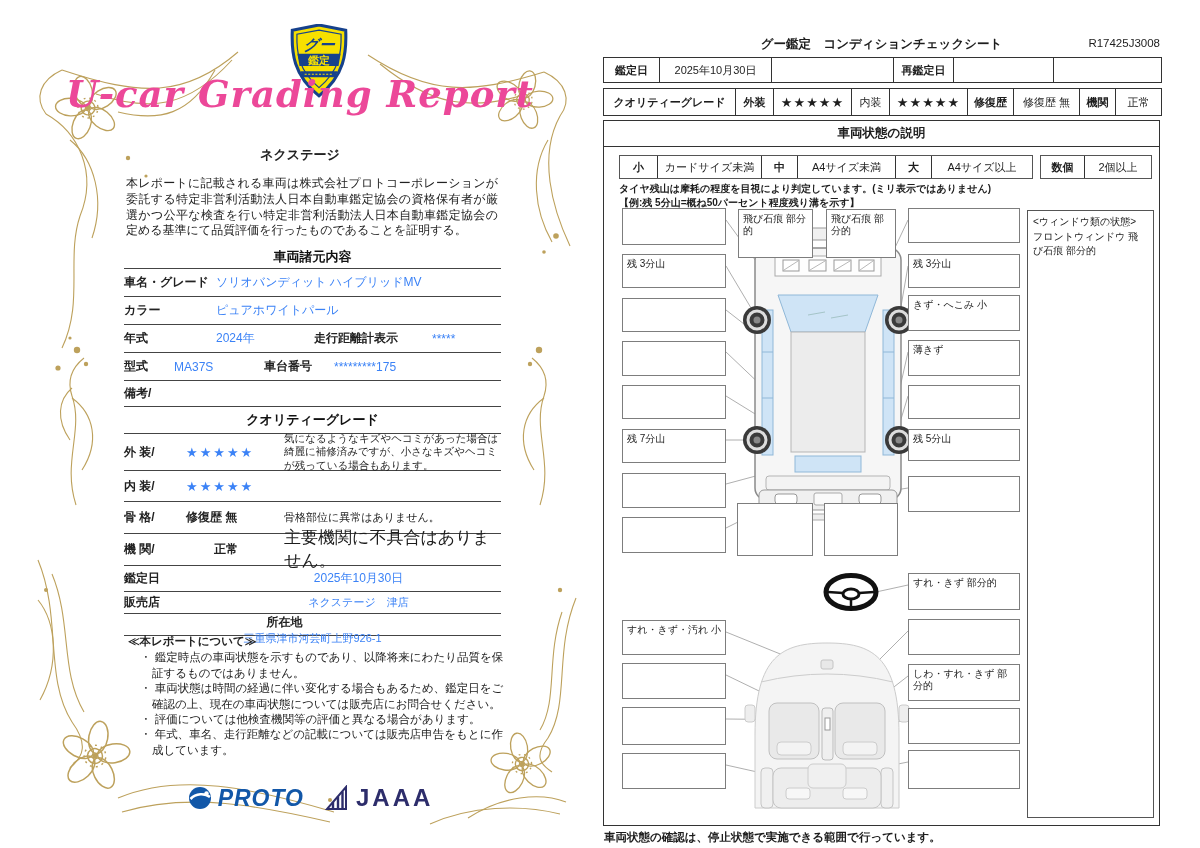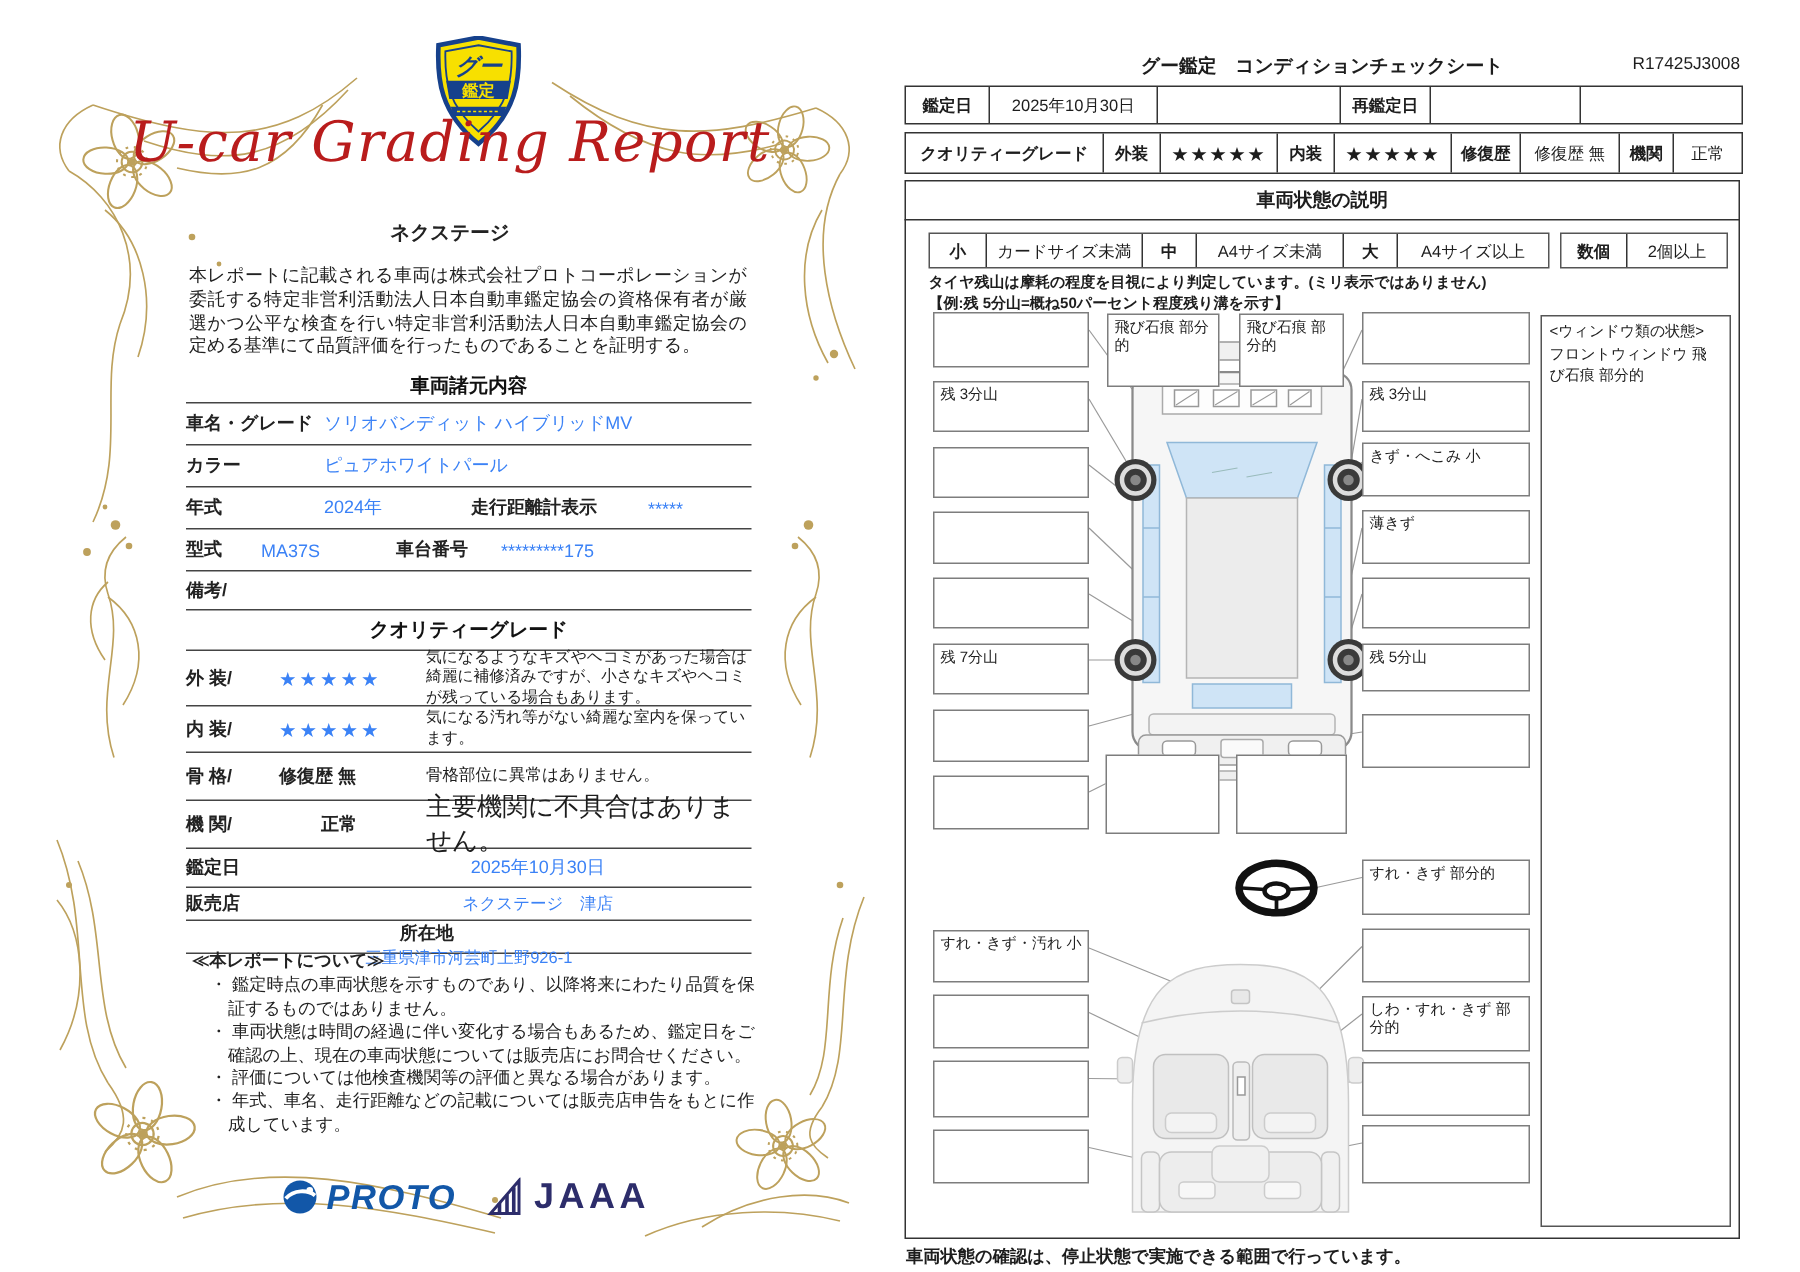--- a/index.html
+++ b/index.html
@@ -1,22 +1,22 @@
 <!DOCTYPE html>
 <html><head>
 <meta charset="utf-8">
 <style>
   html,body{margin:0;padding:0;background:#e9e9e9;}
   .canvas{position:relative;width:1200px;height:848px;background:#ffffff;overflow:hidden;
           font-family:"Liberation Sans",sans-serif;color:#1d1d1d;}
   .abs{position:absolute;}
   
   .cert-title{left:0;top:78;width:600px;text-align:center;
-     font-family:"DejaVu Serif",serif;font-style:italic;font-weight:normal;
-     font-size:37px;color:#b91c1c;letter-spacing:1px;line-height:1;}
+     font-family:"DejaVu Serif",serif;font-style:italic;font-weight:bold;
+     font-size:37px;color:#ec4899;letter-spacing:1px;line-height:1;}
   .cert-sub{left:0;top:146px;width:600px;text-align:center;font-size:13px;font-weight:bold;color:#222;}
   .cert-statement{left:126px;top:176px;width:372px;font-size:12px;line-height:1.32;text-align:justify;color:#222;}
   .spec-wrap{left:124px;top:246px;width:377px;font-size:12px;}
   .sec-head{text-align:center;font-weight:bold;font-size:13px;color:#111;}
   .srow{display:flex;align-items:center;border-top:1px solid #444;}
   .srow.last{border-bottom:1px solid #444;flex-direction:column;}
   .lab{font-weight:bold;color:#222;flex:0 0 auto;}
   .val{color:#3b82f6;}
   .stars{letter-spacing:2px;font-size:13px;}
   .desc{font-size:10.5px;line-height:1.3;}
@@ -169,21 +169,20 @@
     </div>
     <div class="srow sec-head" style="height:26px;display:block;line-height:26px">クオリティーグレード</div>
     <div class="srow" style="height:36px">
       <span class="lab" style="width:62px">外 装/</span>
       <span class="val stars" style="width:98px">★★★★★</span>
       <span class="desc" style="flex:1">気になるようなキズやヘコミがあった場合は綺麗に補修済みですが、小さなキズやヘコミが残っている場合もあります。</span>
     </div>
     <div class="srow" style="height:30px">
       <span class="lab" style="width:62px">内 装/</span>
       <span class="val stars" style="width:98px">★★★★★</span>
-      <span class="desc" style="flex:1">気になる汚れ等がない綺麗な室内を保っています。</span>
     </div>
     <div class="srow" style="height:31px">
       <span class="lab" style="width:62px">骨 格/</span>
       <span class="lab" style="width:98px;font-weight:bold">修復歴 無</span>
       <span class="desc" style="flex:1;font-size:11px">骨格部位に異常はありません。</span>
     </div>
     <div class="srow" style="height:31px">
       <span class="lab" style="width:62px">機 関/</span>
       <span class="lab" style="width:98px;text-align:center;padding-right:18px;box-sizing:border-box">正常</span>
       <span class="desc" style="flex:1;font-size:17px">主要機関に不具合はありません。</span>
@@ -239,21 +238,21 @@
     <div class="c" style="width:122px"></div>
     <div class="c" style="width:60px;font-weight:bold">再鑑定日</div>
     <div class="c" style="width:100px"></div>
     <div class="c" style="flex:1"></div>
   </div>
 
   <div class="abs tbl" style="left:603px;top:88px;width:557px;height:26px">
     <div class="c" style="width:132px;font-weight:bold">クオリティーグレード</div>
     <div class="c" style="width:38px;font-weight:bold">外装</div>
     <div class="c" style="width:78px;font-size:13px;letter-spacing:1px">★★★★★</div>
-    <div class="c" style="width:38px;font-weight:bold">内装</div>
+    <div class="c" style="width:38px;font-weight:normal">内装</div>
     <div class="c" style="width:78px;font-size:13px;letter-spacing:1px">★★★★★</div>
     <div class="c" style="width:46px;font-weight:bold">修復歴</div>
     <div class="c" style="width:66px">修復歴 無</div>
     <div class="c" style="width:36px;font-weight:bold">機関</div>
     <div class="c" style="flex:1">正常</div>
   </div>
 
   <div class="abs mainbox"></div>
   <div class="abs mainhead">車両状態の説明</div>
 

